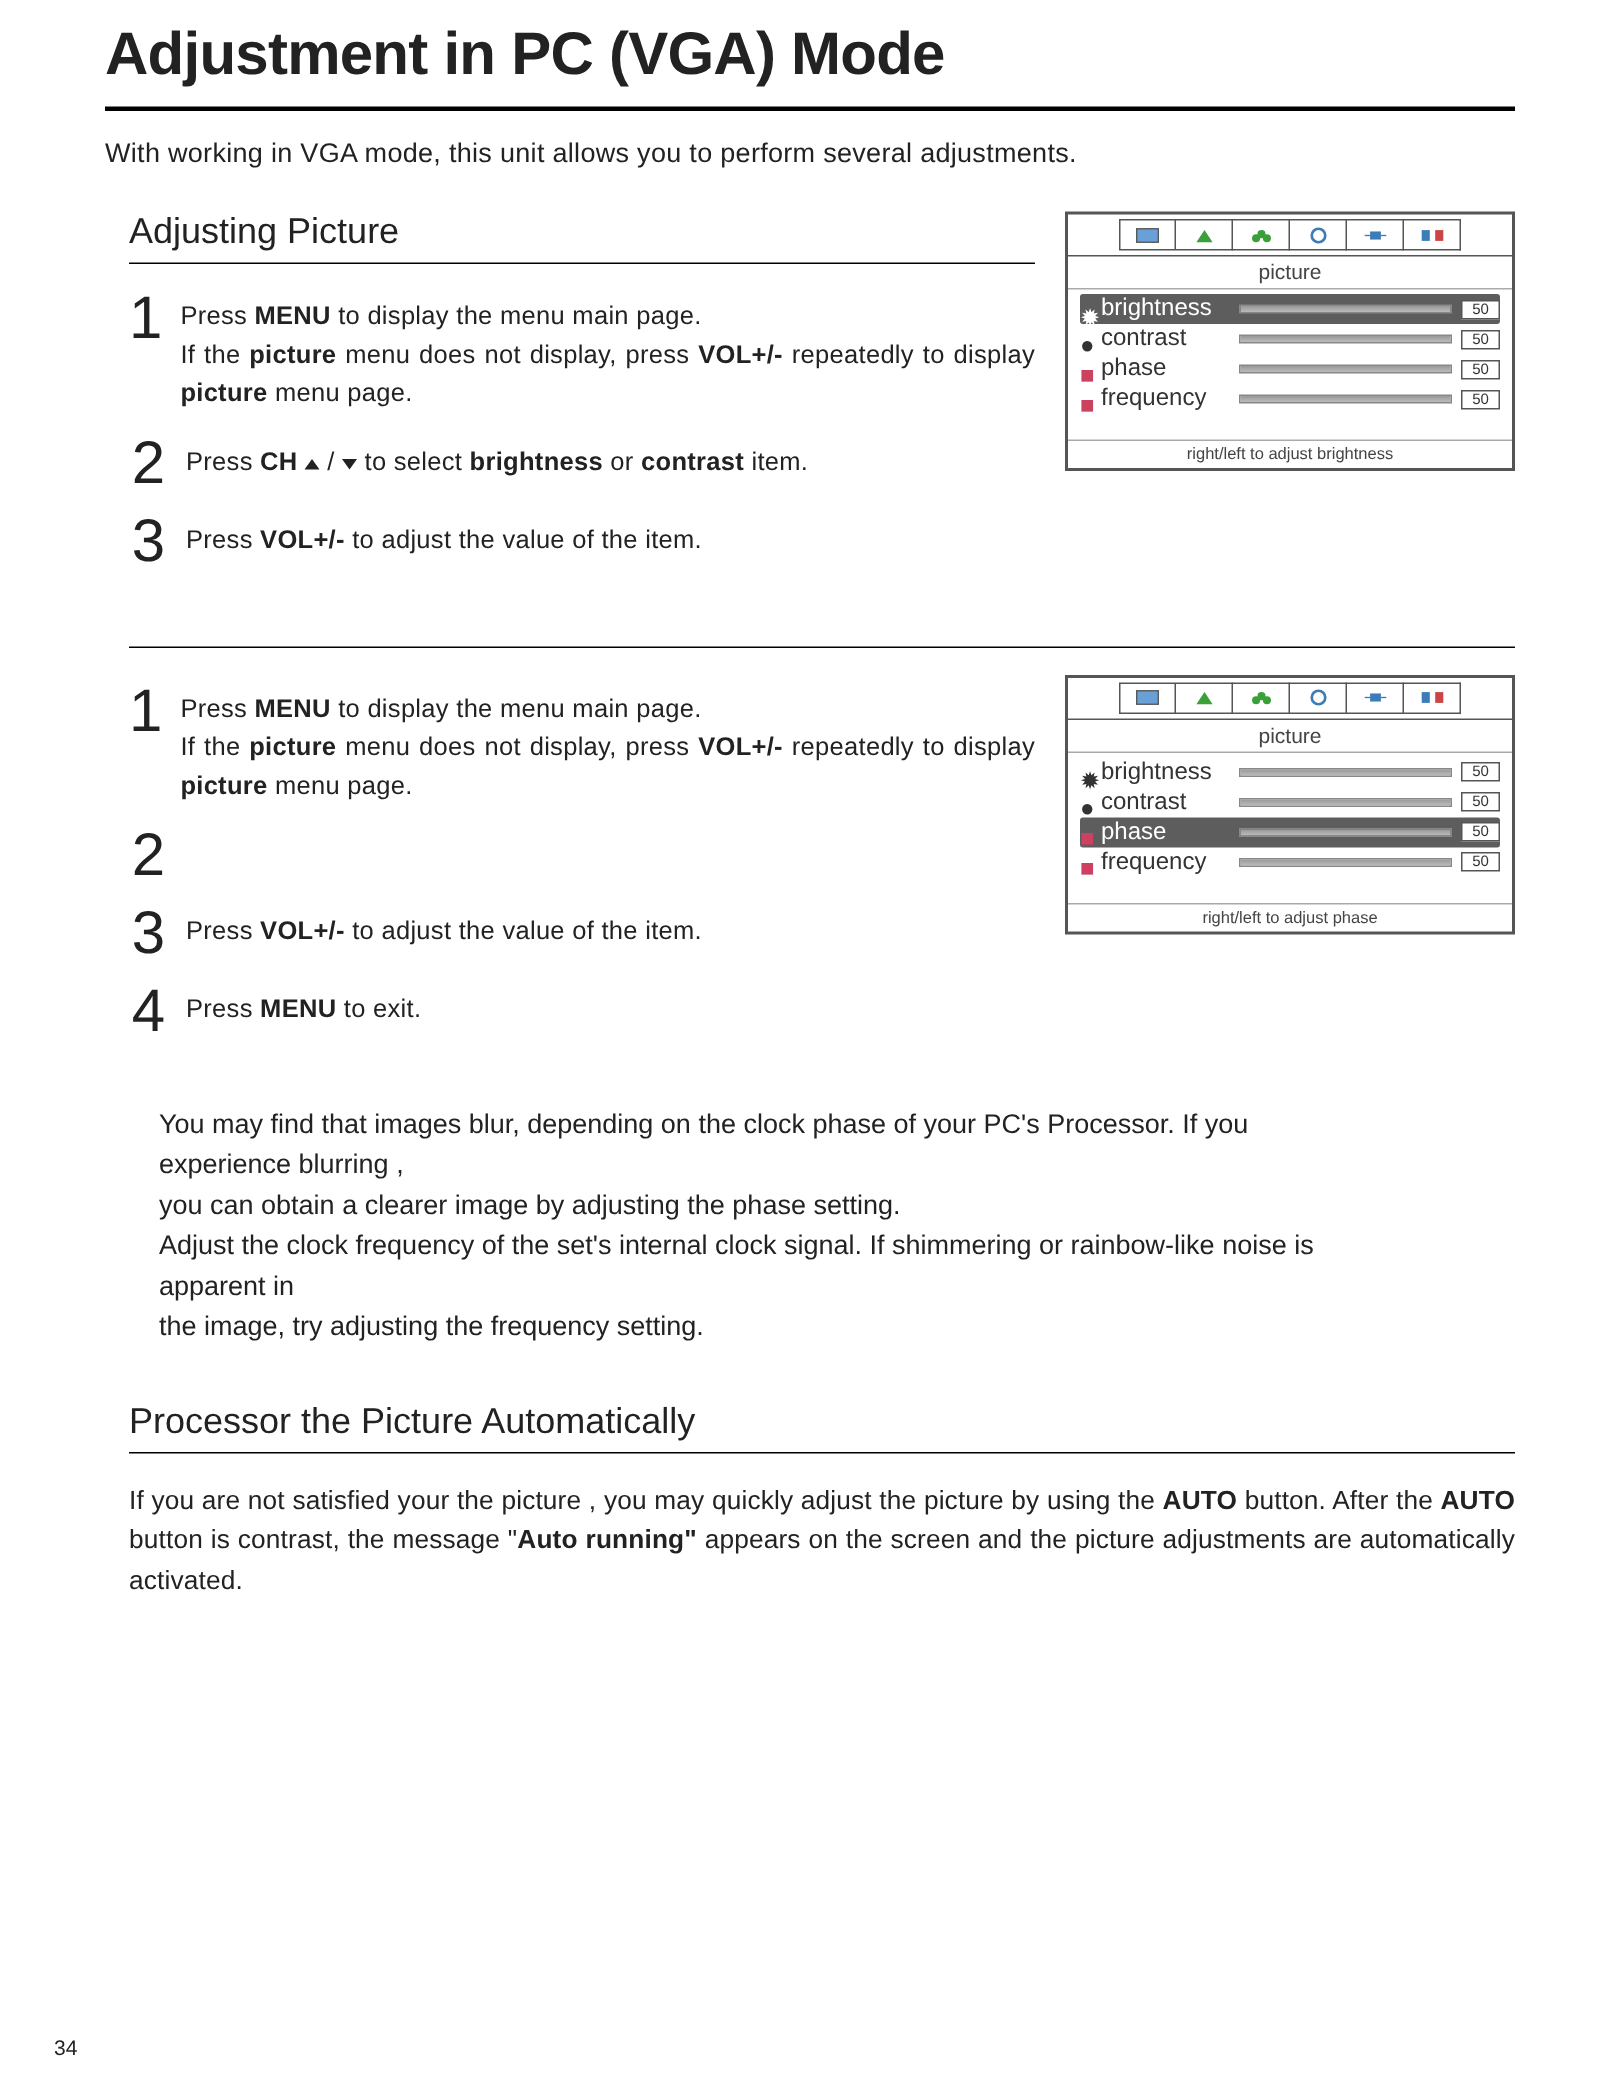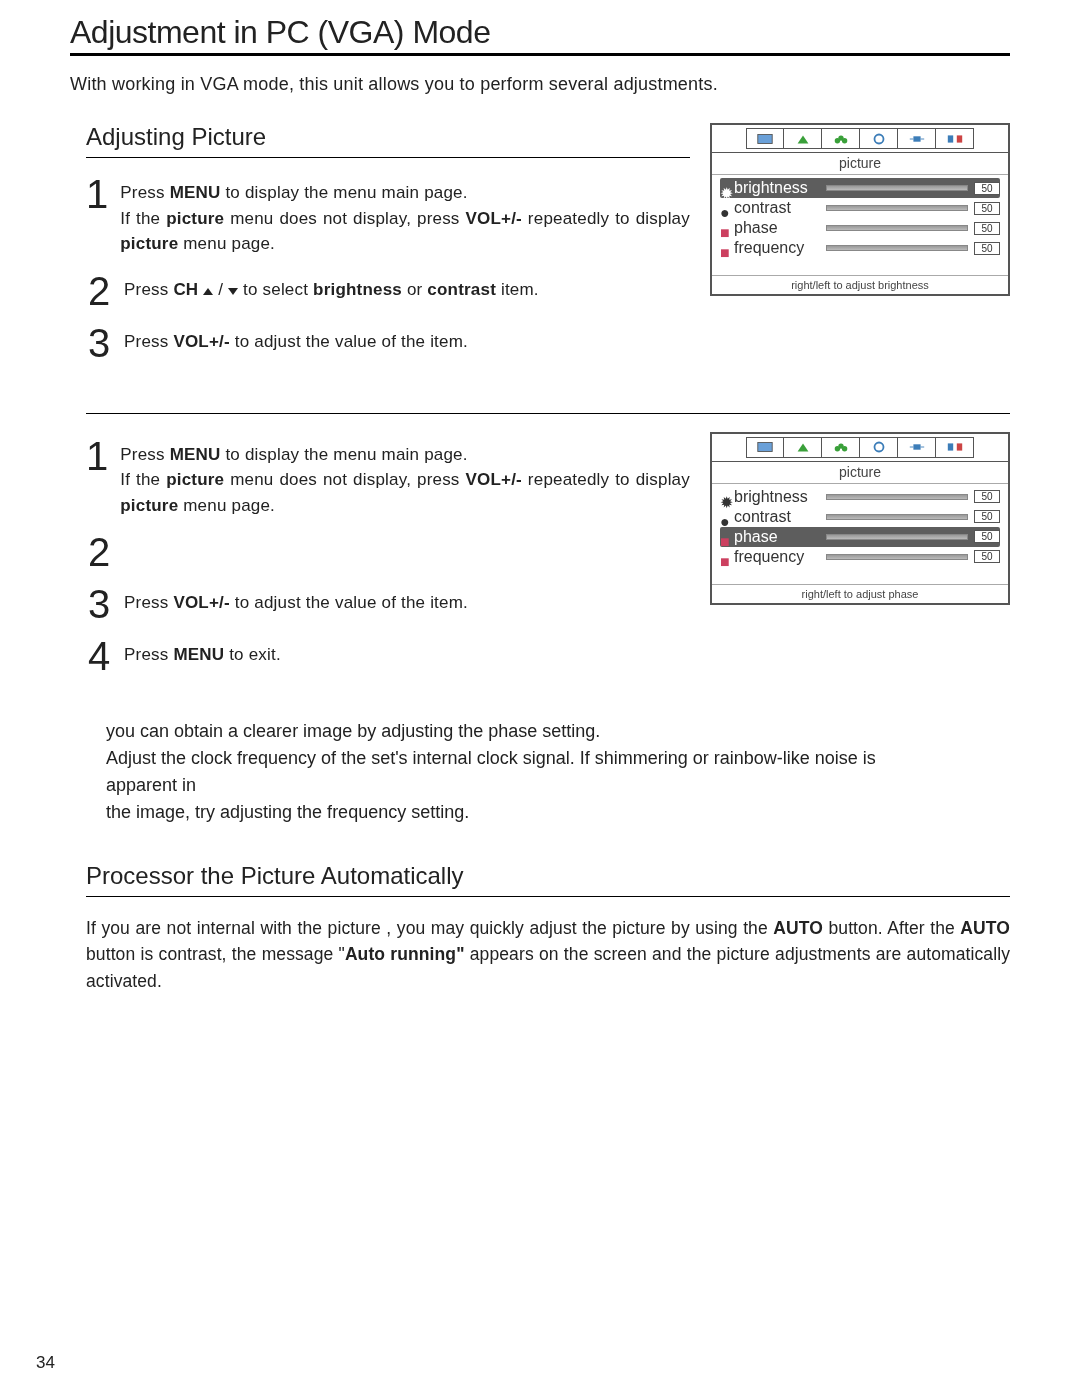--- a/index.html
+++ b/index.html
@@ -5,23 +5,23 @@
   * { box-sizing: border-box; }
   body {
     margin: 0;
     font-family: "Century Gothic", "Futura", "Trebuchet MS", Arial, sans-serif;
     color: #222;
     background: #fff;
     width: 1080px;
     padding: 0 70px;
   }
   h1.page-title {
-    font-size: 32px;
-    font-weight: 400;
-    margin: 14px 0 2px 0;
+    font-size: 40px;
+    font-weight: 700;
+    margin: 14px 0 12px 0;
     letter-spacing: -0.5px;
   }
   .hr-thick {
     border: 0;
     border-top: 3px solid #000;
     margin: 0 0 18px 0;
   }
   .intro {
     font-size: 18px;
     margin: 0 0 28px 0;
@@ -170,21 +170,21 @@
     font-size: 17.5px;
     line-height: 1.5;
     margin: 18px 0 0 16px;
     letter-spacing: 0.1px;
     text-align: justify;
   }
   .page-num {
     position: fixed;
     left: 36px;
     bottom: 24px;
-    font-size: 17px;
+    font-size: 14px;
   }
   
   .ico { width:18px; height:14px; }
 </style>
 </head>
 <body>
 
 <h1 class="page-title">Adjustment in PC (VGA) Mode</h1>
 <hr class="hr-thick">
 
@@ -389,27 +389,28 @@
             <span class="osd-bar"></span>
             <span class="osd-val">50</span>
           </div>
         </div>
         <div class="osd-foot">right/left to adjust phase</div>
       </div>
     </div>
   </div>
 
   <div class="notes">
+    <div>You may find that images blur, depending on the clock phase of your PC's Processor. If you experience blurring ,</div>
     <div>you can obtain a clearer image by adjusting the phase setting.</div>
     <div>Adjust the clock frequency of the set's internal clock signal. If shimmering or rainbow-like noise is apparent in</div>
     <div>the image, try adjusting the frequency setting.</div>
   </div>
 </div>
 
 <div class="section">
   <h2 class="section-head">Processor the Picture Automatically</h2>
   <hr class="hr-thin">
   <div class="auto-block">
-    <span>If you are not internal with the picture , you may quickly adjust the picture by using the </span><b>AUTO</b><span> button. After the </span><b>AUTO</b><span> button is contrast, the message "</span><b>Auto running"</b><span> appears on the screen and the picture adjustments are automatically activated.</span>
+    <span>If you are not satisfied your the picture , you may quickly adjust the picture by using the </span><b>AUTO</b><span> button. After the </span><b>AUTO</b><span> button is contrast, the message "</span><b>Auto running"</b><span> appears on the screen and the picture adjustments are automatically activated.</span>
   </div>
 </div>
 
 <div class="page-num">34</div>
 
 </body></html>

